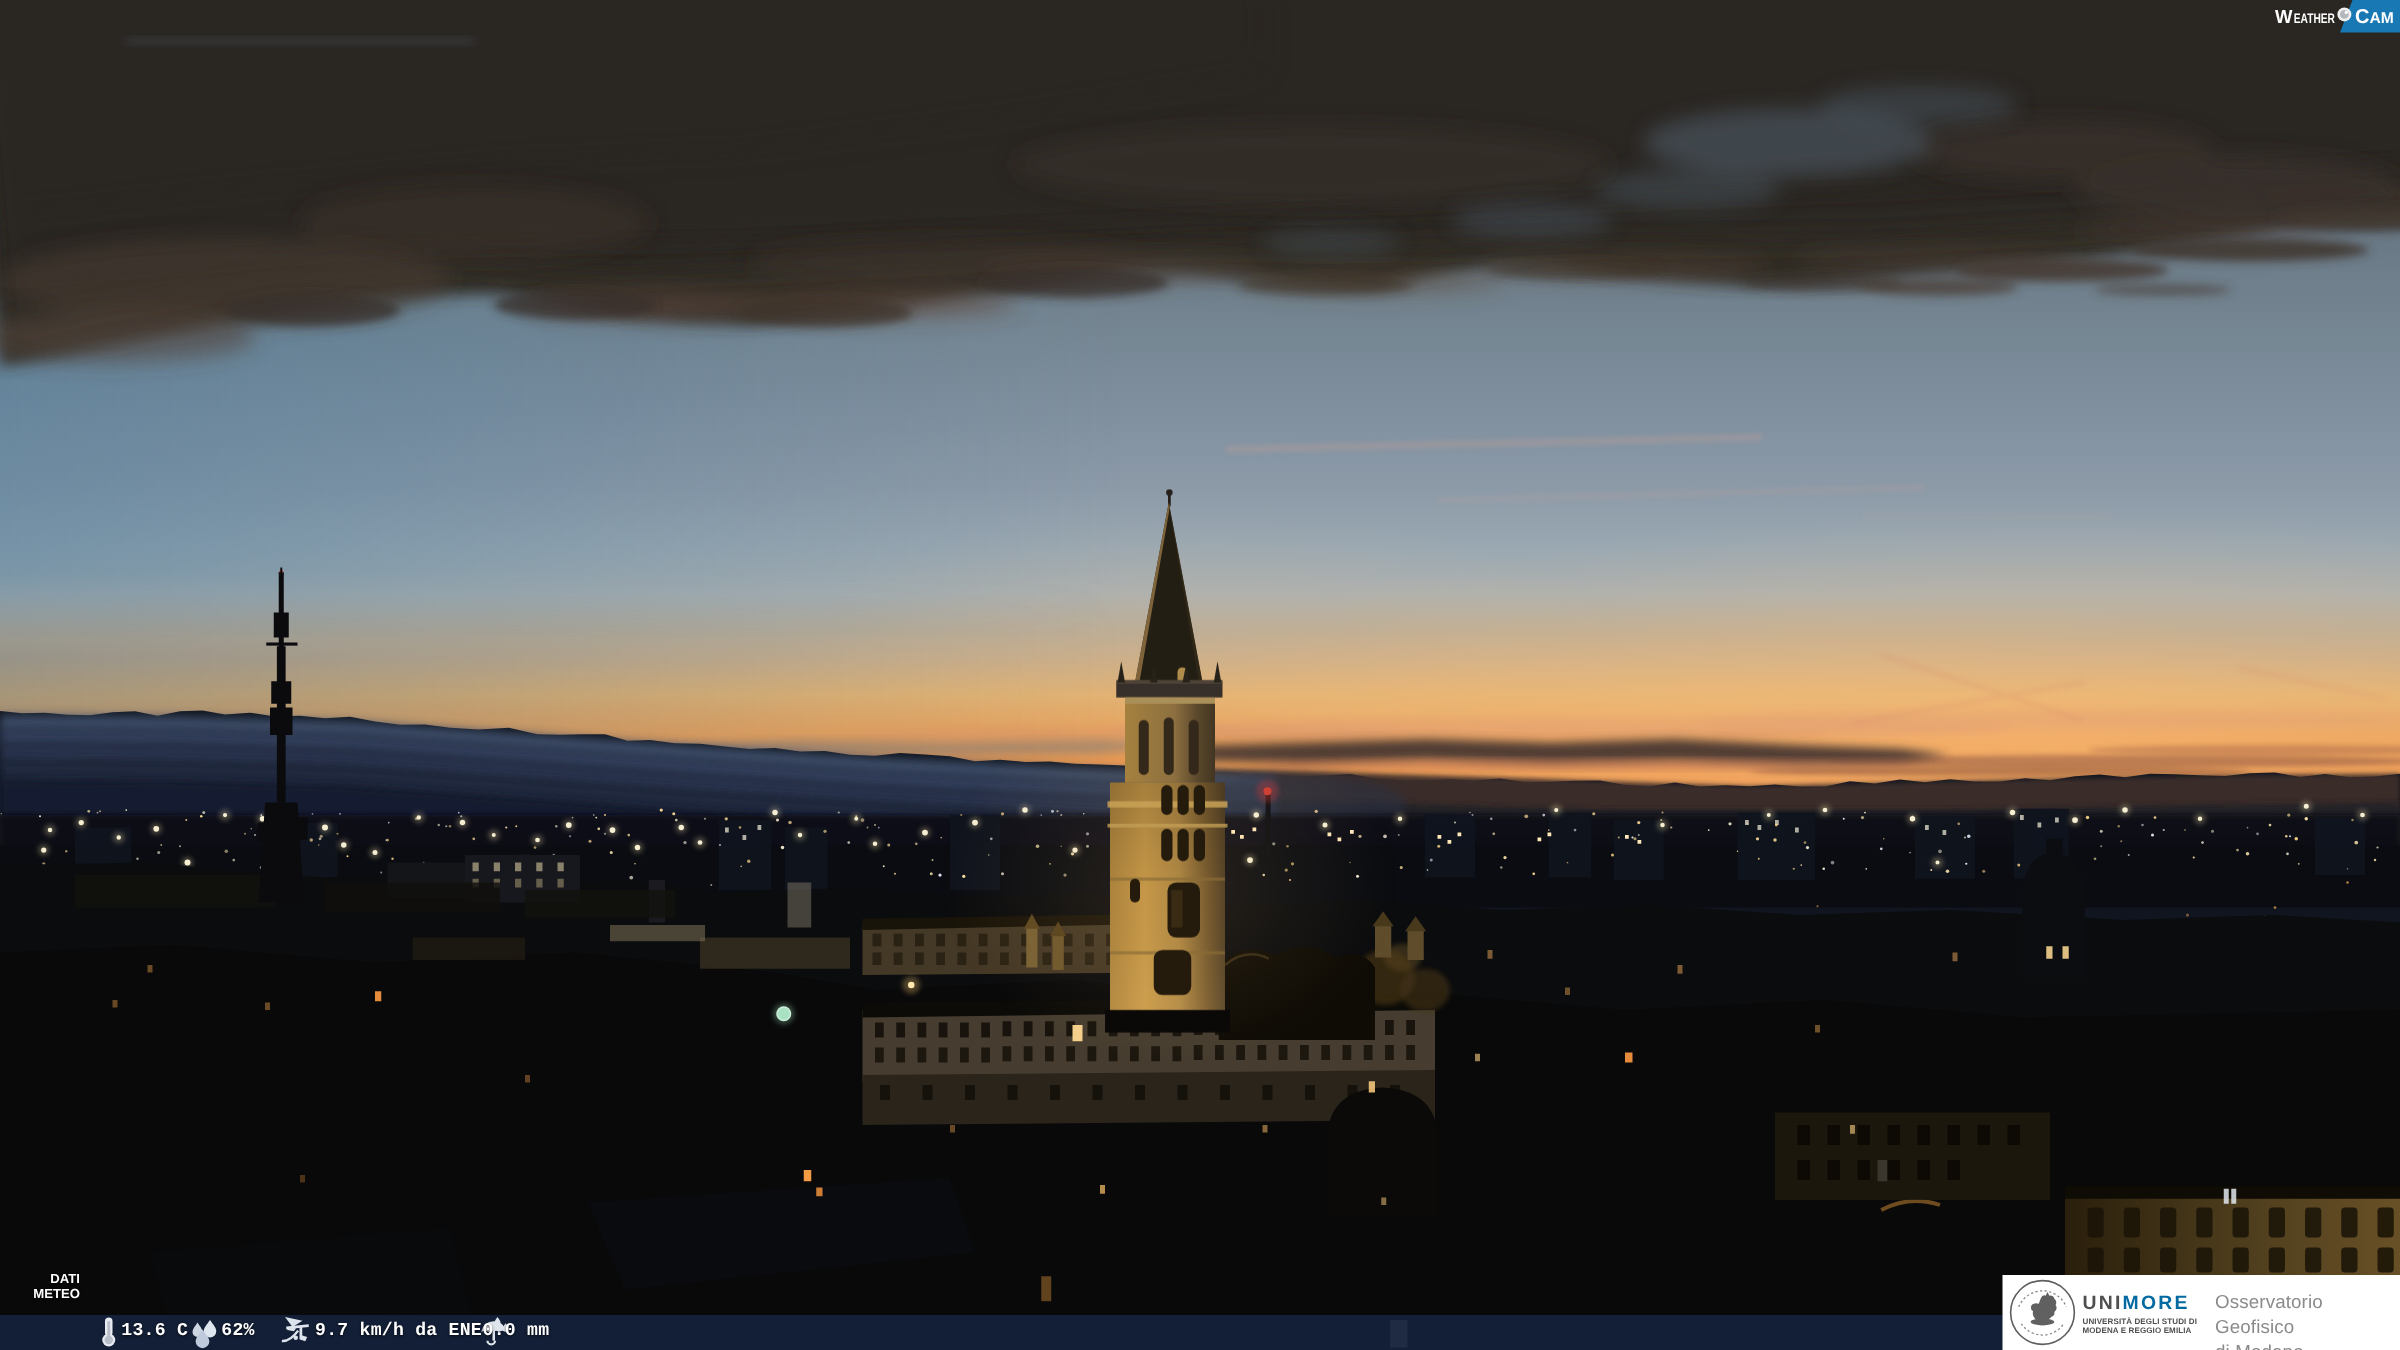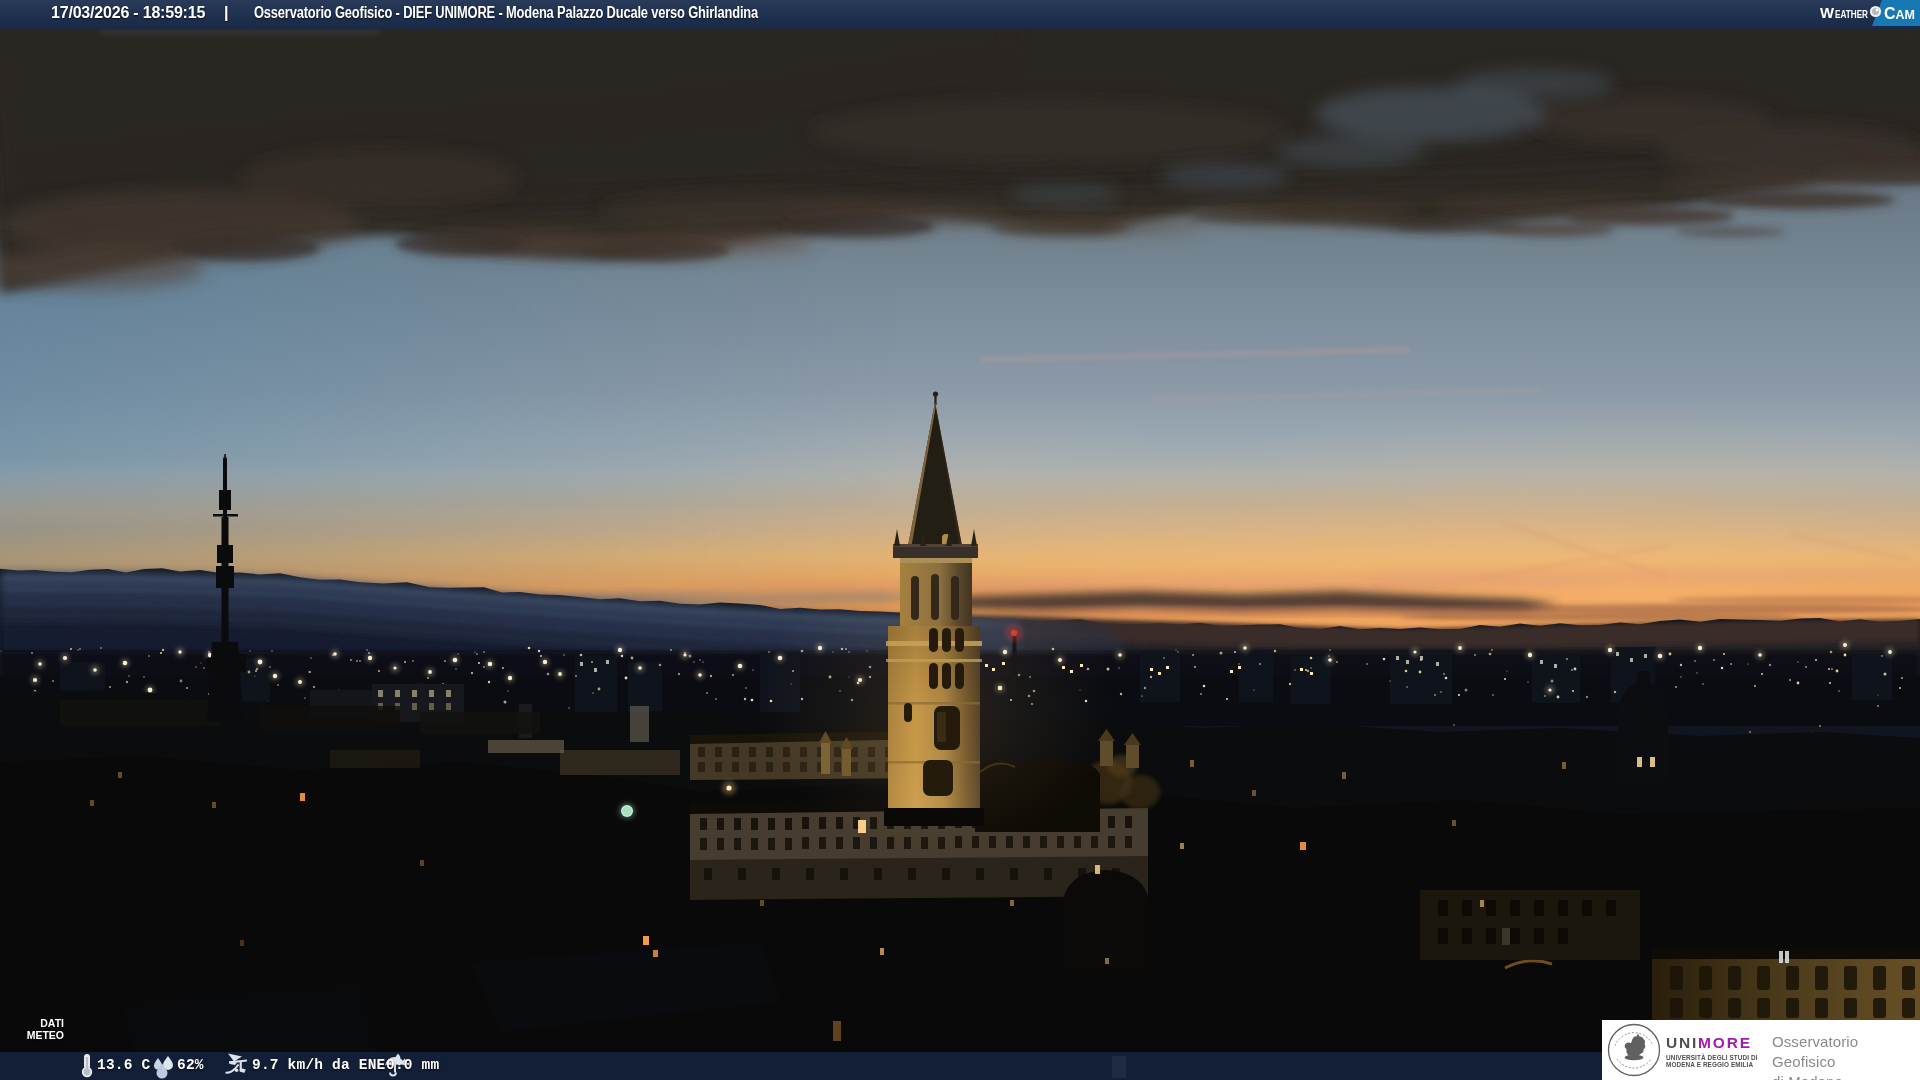--- a/index.html
+++ b/index.html
@@ -4,21 +4,21 @@
 html,body{margin:0;padding:0;width:1920px;height:1080px;overflow:hidden;background:#000;font-family:"Liberation Sans",sans-serif;}
 #wrap{position:relative;width:1920px;height:1080px;}
 #wrap>svg{position:absolute;left:0;top:0;}
 #topbar{position:absolute;left:0;top:0;width:1920px;height:29px;background:linear-gradient(180deg,#293b59 0%,#1f3050 55%,#192945 100%);}
 #topbar .t{position:absolute;top:4px;font-size:16px;font-weight:bold;color:#fff;letter-spacing:-0.2px;text-shadow:0 1px 2px rgba(0,0,0,0.7);white-space:nowrap;}
 #botbar{position:absolute;left:0;top:1052px;width:1920px;height:28px;background:rgba(20,33,57,0.94);}
 .bt{position:absolute;top:1057px;font-size:14.5px;font-weight:bold;color:#fff;letter-spacing:0.2px;text-shadow:0 1px 2px rgba(0,0,0,0.7);white-space:nowrap;font-family:Liberation Mono, monospace;}
 #dati{position:absolute;left:8px;top:1018px;width:56px;text-align:right;color:#fff;font-size:10.5px;font-weight:bold;line-height:11.5px;text-shadow:0 1px 2px rgba(0,0,0,0.7);}
 #unibox{position:absolute;left:1602px;top:1020px;width:318px;height:60px;background:#fff;}
 #unibox .uni{position:absolute;left:64px;top:14px;font-size:15.5px;font-weight:bold;letter-spacing:1.8px;color:#4f4f4f;}
-#unibox .uni b{color:#a21caf;}
+#unibox .uni b{color:#0369a1;}
 #unibox .sub{position:absolute;left:64px;top:34px;font-size:6.4px;font-weight:bold;color:#4f4f4f;line-height:7.4px;letter-spacing:0.1px;}
 #unibox .oss{position:absolute;left:158px;top:12px;font-size:15px;color:#8a8a8a;line-height:20px;letter-spacing:0.1px;margin-left:12px;}
 </style></head>
 <body>
 <div id="wrap">
 <svg id="scene" width="1920" height="1080" viewBox="0 0 1920 1080">
 <defs>
 <linearGradient id="sky" x1="0" y1="0" x2="0" y2="1">
  <stop offset="0" stop-color="#3c3b3e"></stop>
  <stop offset="0.13" stop-color="#616e7c"></stop>
@@ -919,25 +919,20 @@
   <rect x="955" y="628" width="9" height="24" rx="4.5"></rect>
   <rect x="904" y="703" width="8" height="19" rx="4"></rect>
   <rect x="934" y="706" width="26" height="44" rx="7"></rect>
   <rect x="923" y="760" width="30" height="36" rx="7"></rect>
  </g>
  <rect x="937" y="712" width="9" height="30" fill="#3a2c14"></rect>
  <rect x="884" y="808" width="100" height="18" fill="#0a0908"></rect>
 </g>
 </svg>
 
-<div id="topbar">
- <div class="t" style="left:51px;">17/03/2026 - 18:59:15</div>
- <div class="t" style="left:224px;">|</div>
- <div class="t" style="left:254px;transform:scaleX(0.805);transform-origin:0 0;">Osservatorio Geofisico - DIEF UNIMORE - Modena Palazzo Ducale verso Ghirlandina</div>
-</div>
 
 <svg width="145" height="30" viewBox="0 0 145 30" style="position:absolute;left:1775px;top:0;">
  <polygon points="107,0 145,0 145,26 97,26" fill="#1878b4"></polygon>
  <text x="45" y="18" font-family="Liberation Sans,sans-serif" font-size="15" font-weight="bold" fill="#fff" textLength="14" lengthAdjust="spacingAndGlyphs">W</text>
  <text x="60" y="18" font-family="Liberation Sans,sans-serif" font-size="11" font-weight="bold" fill="#fff" textLength="33" lengthAdjust="spacingAndGlyphs">EATHER</text>
  <circle cx="100.5" cy="11.5" r="5.6" fill="#f0f0f0"></circle>
  <circle cx="100.5" cy="11.5" r="3.5" fill="#b5b9bb"></circle>
  <circle cx="102" cy="9.9" r="1.3" fill="#fff"></circle>
  <text x="109" y="18.5" font-family="Liberation Sans,sans-serif" font-size="16" font-weight="bold" fill="#fff">C</text>
  <text x="120.5" y="18.5" font-family="Liberation Sans,sans-serif" font-size="12.5" font-weight="bold" fill="#fff">AM</text>

